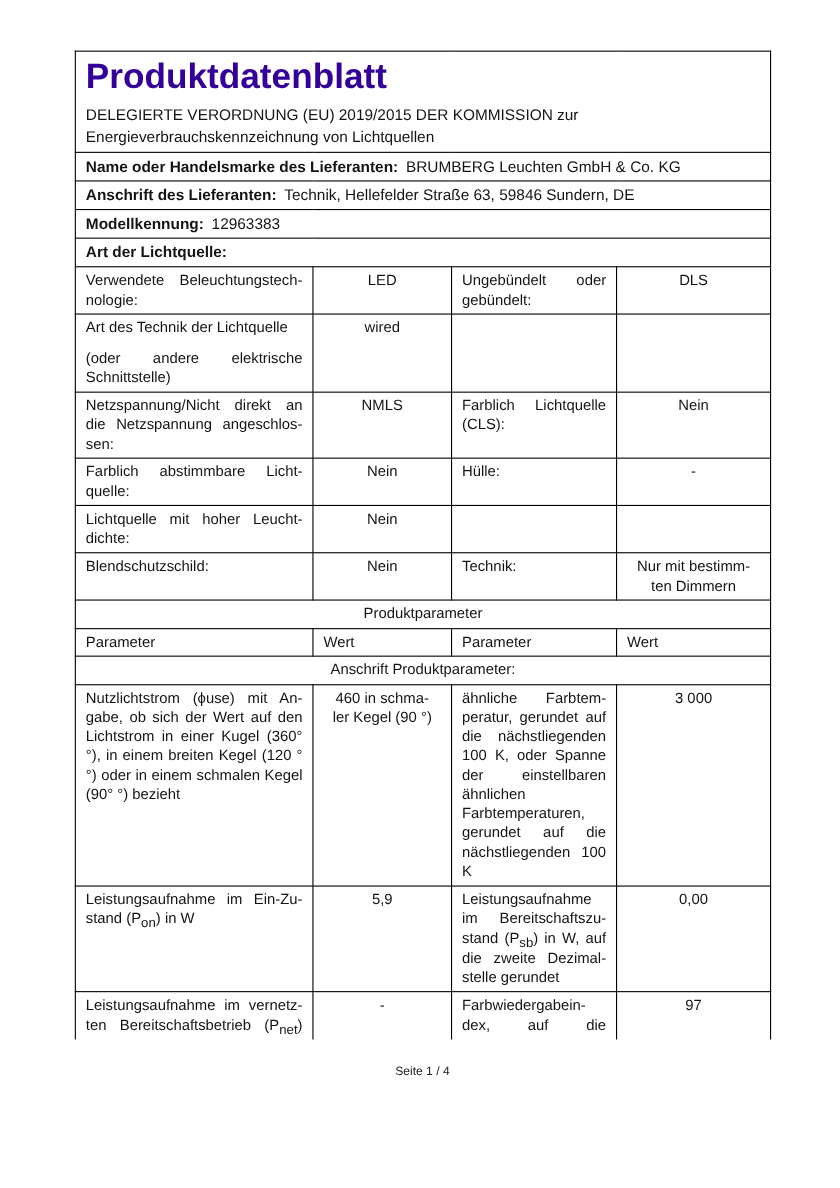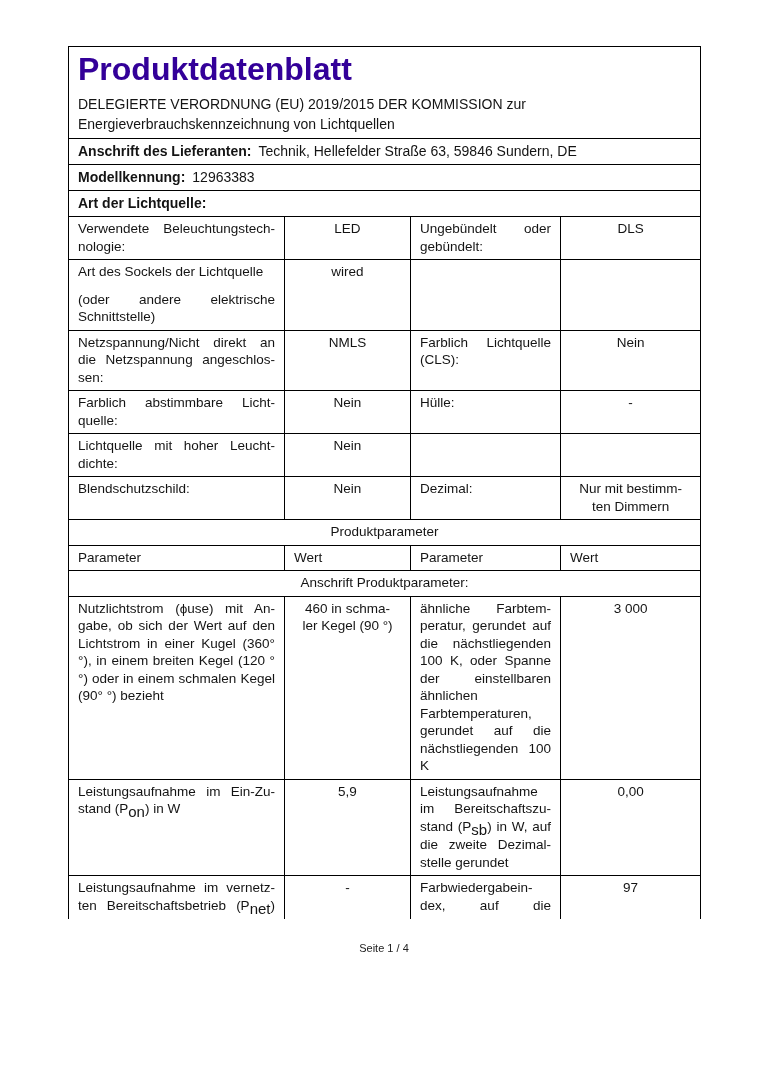--- a/index.html
+++ b/index.html
@@ -55,21 +55,21 @@
   td.v { text-align: center; padding-left: 6px; padding-right: 6px; }
   
   td.sect { text-align: center; font-weight: normal; padding: 4px 9px; }
   td.colhead { padding: 4px 9px; }
   
   .jl { text-align: justify; text-align-last: justify; hyphens: manual; }
   .jl-single { text-align: justify; hyphens: manual; }
   
   tr.cut td { border-bottom: none; }
   .clip { max-height: 36px; overflow: hidden; }
-  sub { font-size: 15px; line-height: 1; vertical-align: sub; }
+  sub { font-size: 12px; line-height: 1; vertical-align: sub; }
   .footer {
     width: 632px;
     text-align: center;
     font-size: 11px;
     line-height: 14px;
     margin-top: 22px;
     color: #222;
   }
   .cline { display: block; }
 </style>
@@ -89,20 +89,25 @@
         <tr>
       <td colspan="4" class="title-cell">
         <div class="doc-title">Produktdatenblatt</div>
         <div class="reg-line">DELEGIERTE VERORDNUNG (EU) 2019/2015 DER KOMMISSION zur</div>
         <div class="reg-line">Energieverbrauchskennzeichnung von Lichtquellen</div>
       </td>
     </tr>
 
     <tr>
       <td colspan="4" class="info">
+        <span class="lbl">Name oder Handelsmarke des Lieferanten:</span><span class="val-inline">BRUMBERG Leuchten GmbH &amp; Co. KG</span>
+      </td>
+    </tr>
+    <tr>
+      <td colspan="4" class="info">
         <span class="lbl">Anschrift des Lieferanten:</span><span class="val-inline">Technik, Hellefelder Straße 63, 59846 Sundern, DE</span>
       </td>
     </tr>
     <tr>
       <td colspan="4" class="info">
         <span class="lbl">Modellkennung:</span><span class="val-inline">12963383</span>
       </td>
     </tr>
     <tr>
       <td colspan="4" class="info">
@@ -111,21 +116,21 @@
     </tr>
 
     <tr>
       <td class="p">Verwendete Beleuchtungstech­nologie:</td>
       <td class="v">LED</td>
       <td class="p">Ungebündelt oder gebündelt:</td>
       <td class="v">DLS</td>
     </tr>
     <tr>
       <td class="p">
-        <div>Art des Sockels der Lichtquelle</div>
+        <div>Art des Technik der Lichtquelle</div>
         <div class="para2">(oder andere elektrische Schnittstelle)</div>
       </td>
       <td class="v">wired</td>
       <td class="p"></td>
       <td class="v"></td>
     </tr>
     <tr>
       <td class="p">Netzspannung/Nicht direkt an die Netzspannung angeschlos­sen:</td>
       <td class="v">NMLS</td>
       <td class="p">Farblich Lichtquel­le (CLS):</td>
@@ -139,21 +144,21 @@
     </tr>
     <tr>
       <td class="p">Lichtquelle mit hoher Leucht­dichte:</td>
       <td class="v">Nein</td>
       <td class="p"></td>
       <td class="v"></td>
     </tr>
     <tr>
       <td class="p">Blendschutzschild:</td>
       <td class="v">Nein</td>
-      <td class="p">Dezimal:</td>
+      <td class="p">Technik:</td>
       <td class="v">
         <span class="cline">Nur mit bestimm-</span>
         <span class="cline">ten Dimmern</span>
       </td>
     </tr>
 
     <tr>
       <td colspan="4" class="sect">Produktparameter</td>
     </tr>
     <tr>

